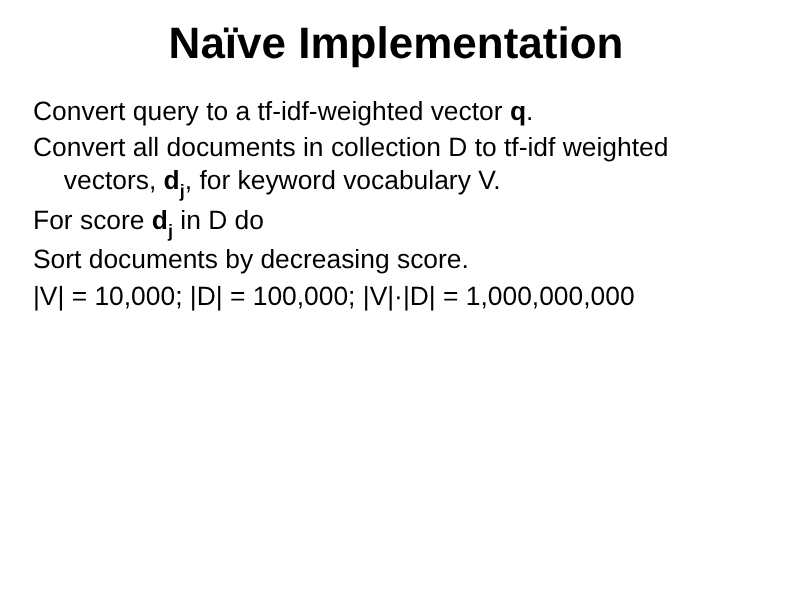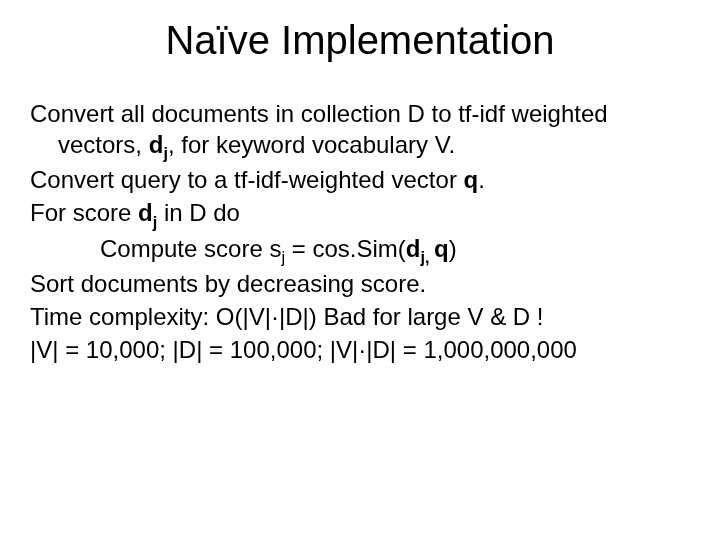--- a/index.html
+++ b/index.html
@@ -13,22 +13,22 @@
   }
   .slide {
     box-sizing: border-box;
     width: 720px;
     height: 540px;
     padding: 18px 30px 20px 30px;
   }
   .title {
     text-align: center;
     font-size: 40px;
-    font-weight: 400;
-    margin: 0 0 36px 0;
+    font-weight: 700;
+    margin: 0 0 24px 0;
   }
   .body-text {
     font-size: 24px;
     line-height: 1.28;
   }
   .body-text p {
     margin: 0 0 2px 0;
     padding-left: 28px;
     text-indent: -28px;
   }
@@ -47,34 +47,30 @@
 </head>
 <body>
 
 <div class="slide">
 
   <h1 class="title">Naïve Implementation</h1>
 
   <div class="body-text">
 
     <p>
-      <span>Convert all documents in collection D to tf-idf</span>
-      <span>weighted vectors, </span><span class="b"><span>d</span><span class="sub">j</span></span><span>, for keyword vocabulary V.</span>
+      <span>Convert query to a tf-idf-weighted vector </span><span class="b">q</span><span>.</span>
     </p>
 
     <p>
-      <span>Convert query to a tf-idf-weighted vector </span><span class="b">q</span><span>.</span>
+      <span>Convert all documents in collection D to tf-idf</span>
+      <span>weighted vectors, </span><span class="b"><span>d</span><span class="sub">j</span></span><span>, for keyword vocabulary V.</span>
     </p>
 
     <p>
       <span>For score </span><span class="b"><span>d</span><span class="sub">j</span></span><span> in D do</span>
     </p>
 
-    <p class="indent">
-      <span>Compute score s</span><span class="sub">j</span><span> = cos.Sim(</span><span class="b"><span>d</span><span class="sub">j, </span></span><span class="b">q</span><span>)</span>
-    </p>
 
     <p>Sort documents by decreasing score.</p>
-    <p>Time complexity:  O(|V|·|D|)   Bad for large V &amp; D !</p>
     <p>|V| = 10,000; |D| = 100,000; |V|·|D| = 1,000,000,000</p>
 
   </div>
 </div>
 
 </body></html>

